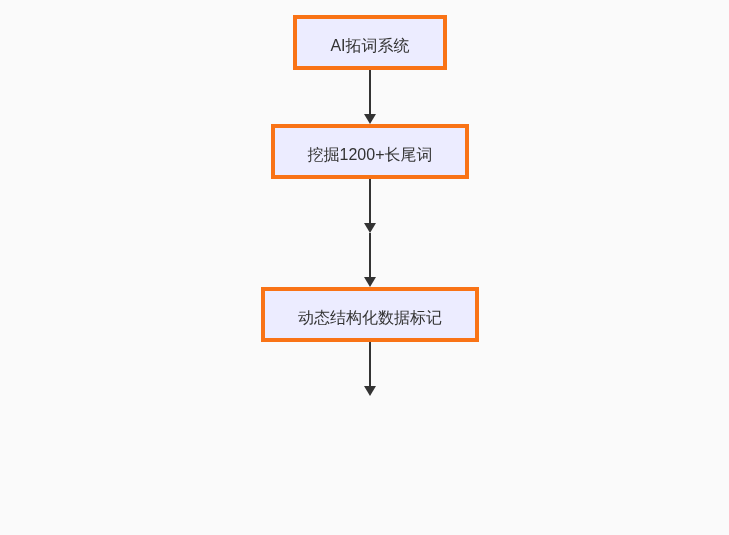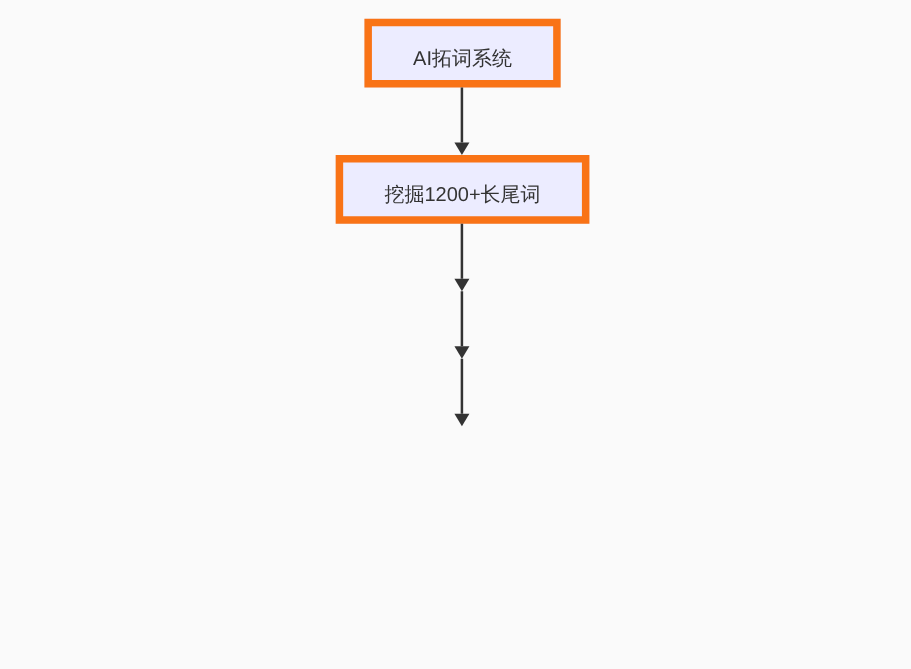--- a/index.html
+++ b/index.html
@@ -19,21 +19,21 @@
     top: 15px;
     left: 370px;
     transform: translateX(-50%);
     display: flex;
     flex-direction: column;
     align-items: center;
   }
   .node {
     box-sizing: border-box;
     background: #ECECFF;
-    border: 6px solid #f97316;
+    border: 4px solid #f97316;
     color: #333333;
     font-size: 16px;
     line-height: 19px;
     padding: 17px 33px;
     text-align: center;
     white-space: nowrap;
     height: 55px;
   }
   .edge {
     display: flex;
@@ -72,20 +72,21 @@
     <div class="edge-line"></div>
     <div class="edge-arrowhead"></div>
   </div>
 
 
   <div class="edge">
     <div class="edge-line"></div>
     <div class="edge-arrowhead"></div>
   </div>
 
+  <div class="node">动态结构化数据标记</div>
 
   <div class="edge">
     <div class="edge-line"></div>
     <div class="edge-arrowhead"></div>
   </div>
 
 
 </div>
 
 </body></html>

